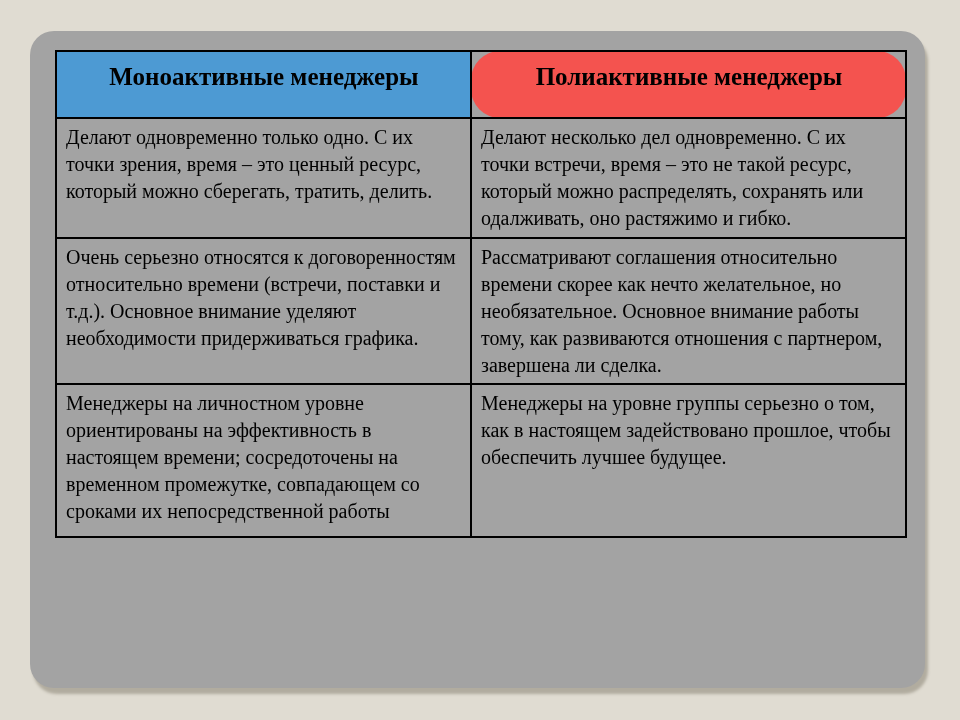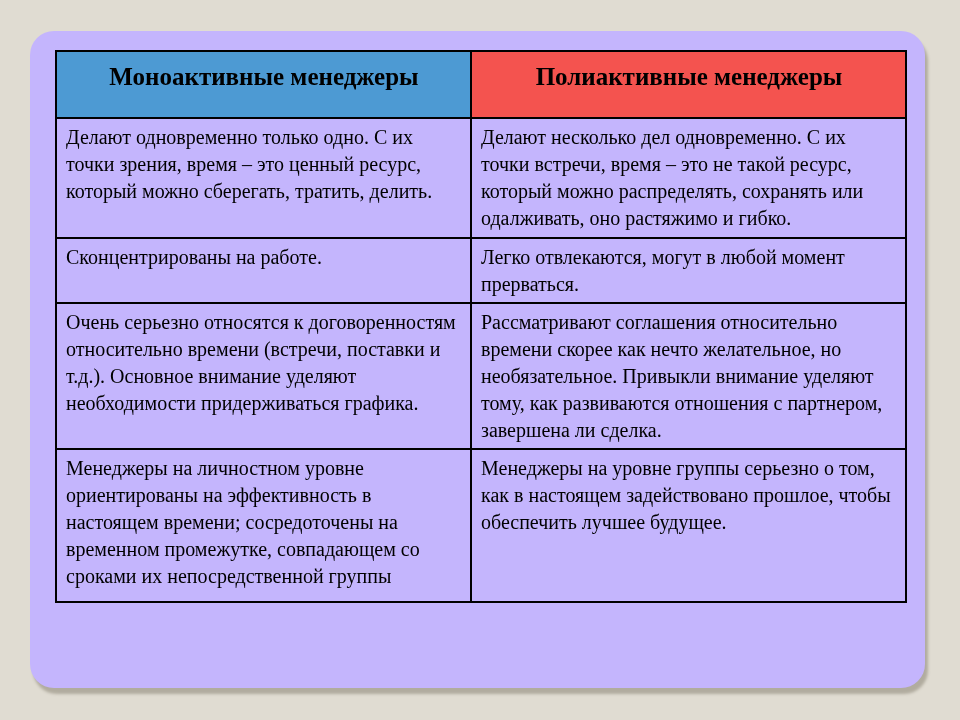--- a/index.html
+++ b/index.html
@@ -13,21 +13,21 @@
     overflow: hidden;
     background: #e0dcd2;
     font-family: "Liberation Serif", "DejaVu Serif", serif;
   }
   .slide-card {
     position: absolute;
     left: 30px;
     top: 31px;
     width: 895px;
     height: 657px;
-    background: #c4b5fd;
+    background: #a3a3a3;
     border-radius: 24px;
     box-shadow: 3px 6px 3px #b1ac9f;
   }
   table.cmp-table {
     position: absolute;
     left: 25px;
     top: 19px;
     width: 850px;
     border-collapse: collapse;
     table-layout: fixed;
@@ -63,33 +63,29 @@
 
 <div class="slide-card">
   <table class="cmp-table">
     <colgroup>
       <col style="width:415px">
       <col style="width:435px">
     </colgroup>
     <tbody>
       <tr class="hdr-row">
         <th style="background: rgb(77, 154, 211);">Моноактивные менеджеры</th>
-        <th style="background: rgb(244, 83, 79);">Полиактивные менеджеры</th>
+        <th style="background: rgb(244, 83, 79); border-radius: 29px;">Полиактивные менеджеры</th>
       </tr>
       <tr class="body-row-0">
         <td>Делают одновременно только одно. С их точки зрения, время – это ценный ресурс, который можно сберегать, тратить, делить.</td>
         <td>Делают несколько дел одновременно. С их точки встречи, время – это не такой ресурс, который можно распределять, сохранять или одалживать, оно растяжимо и гибко.</td>
       </tr>
-      <tr class="body-row-1">
-        <td>Сконцентрированы на работе.</td>
-        <td>Легко отвлекаются, могут в любой момент прерваться.</td>
-      </tr>
       <tr class="body-row-2">
         <td>Очень серьезно относятся к договоренностям относительно времени (встречи, поставки и т.д.). Основное внимание уделяют необходимости придерживаться графика.</td>
-        <td>Рассматривают соглашения относительно времени скорее как нечто желательное, но необязательное. Привыкли внимание уделяют тому, как развиваются отношения с партнером, завершена ли сделка.</td>
+        <td>Рассматривают соглашения относительно времени скорее как нечто желательное, но необязательное. Основное внимание работы тому, как развиваются отношения с партнером, завершена ли сделка.</td>
       </tr>
       <tr class="body-row-4">
-        <td>Менеджеры на личностном уровне ориентированы на эффективность в настоящем времени; сосредоточены на временном промежутке, совпадающем со сроками их непосредственной группы</td>
+        <td>Менеджеры на личностном уровне ориентированы на эффективность в настоящем времени; сосредоточены на временном промежутке, совпадающем со сроками их непосредственной работы</td>
         <td>Менеджеры на уровне группы серьезно о том, как в настоящем задействовано прошлое, чтобы обеспечить лучшее будущее.</td>
       </tr>
     </tbody>
   </table>
 </div>
 
 </body></html>

